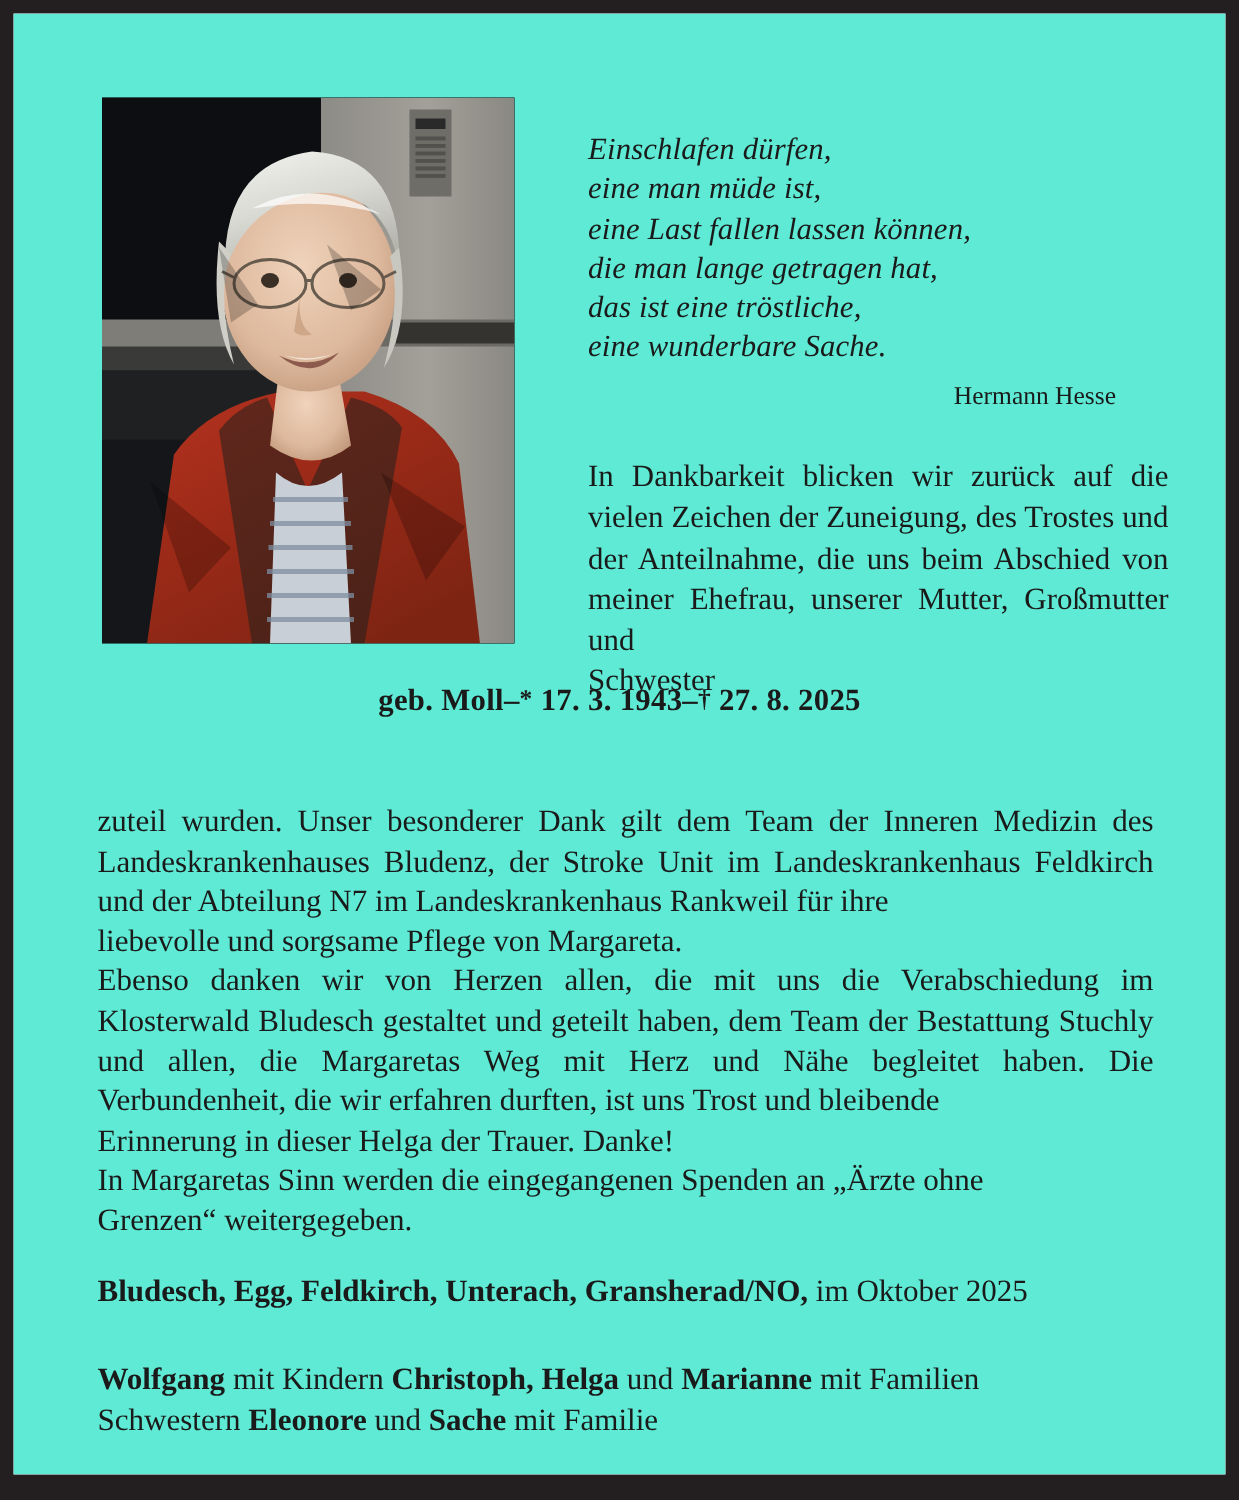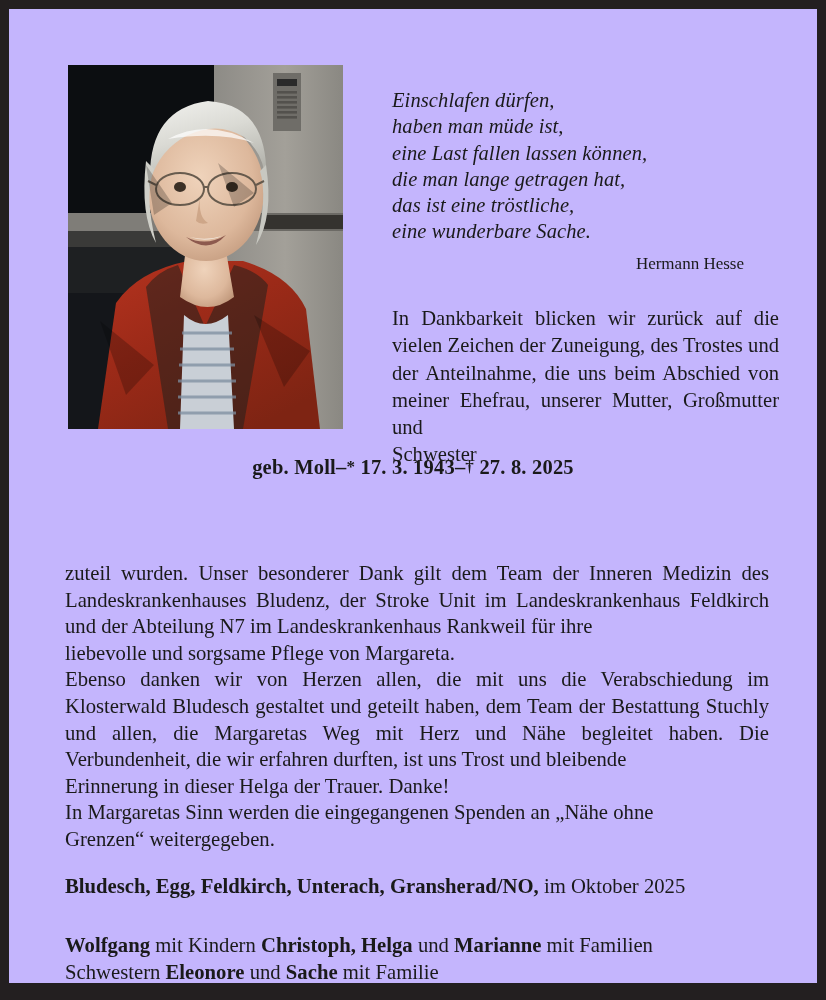--- a/index.html
+++ b/index.html
@@ -21,21 +21,21 @@
     border-left: 9px solid #231f20;
     border-right: 9px solid #231f20;
     border-bottom: 17px solid #231f20;
     overflow: hidden;
   }
 
   .inner {
     position: relative;
     width: 100%;
     height: 100%;
-    background: #c4b5fd;
+    background: #5eead4;
   }
 
   
   .top-area {
     position: absolute;
     left: 0;
     top: 0;
     width: 100%;
     height: 392px;
   }
@@ -109,21 +109,21 @@
     font-weight: bold;
     color: #1a1a1a;
     letter-spacing: 0.2px;
   }
   .deceased-dates .sym { font-size: 17px; vertical-align: 2px; }
 
   
   .body-area {
     position: absolute;
     left: 56px;
-    top: 551px;
+    top: 526px;
     width: 704px;
   }
   .para {
     font-size: 20.7px;
     line-height: 26.6px;
     color: #1a1a1a;
     text-align: justify;
     text-justify: inter-word;
     margin: 0;
   }
@@ -234,21 +234,21 @@
             <path d="M78 100 L104 138 L86 150 Z"></path>
             <path d="M150 98 L186 128 L166 142 Z"></path>
             <path d="M32 256 L86 300 L58 330 Z"></path>
             <path d="M186 250 L242 286 L216 322 Z"></path>
           </g>
         </svg>
       </div>
 
       <div class="quote-block">
         <div class="quote-line">Einschlafen dürfen,</div>
-        <div class="quote-line">haben man müde ist,</div>
+        <div class="quote-line">eine man müde ist,</div>
         <div class="quote-line">eine Last fallen lassen können,</div>
         <div class="quote-line">die man lange getragen hat,</div>
         <div class="quote-line">das ist eine tröstliche,</div>
         <div class="quote-line">eine wunderbare Sache.</div>
         <div class="quote-author">Hermann Hesse</div>
       </div>
 
       <div class="gratitude">
         <span>In Dankbarkeit blicken wir zurück auf die vielen Zeichen der Zuneigung, des Trostes und der Anteilnahme, die uns beim Abschied von meiner Ehefrau, unserer Mutter, Großmutter und</span>
         <span class="lastline">Schwester</span>
@@ -268,21 +268,21 @@
         <span>zuteil wurden. Unser besonderer Dank gilt dem Team der Inneren Medizin des Landeskrankenhauses Bludenz, der Stroke Unit im Landeskrankenhaus Feldkirch und der Abteilung N7 im Landeskrankenhaus Rankweil für ihre</span>
       </div>
       <div class="para nojust">liebevolle und sorgsame Pflege von Margareta.</div>
 
       <div class="para">
         <span>Ebenso danken wir von Herzen allen, die mit uns die Verabschiedung im Klosterwald Bludesch gestaltet und geteilt haben, dem Team der Bestattung Stuchly und allen, die Margaretas Weg mit Herz und Nähe begleitet haben. Die Verbundenheit, die wir erfahren durften, ist uns Trost und bleibende</span>
       </div>
       <div class="para nojust">Erinnerung in dieser Helga der Trauer. Danke!</div>
 
       <div class="para para-gap">
-        <span>In Margaretas Sinn werden die eingegangenen Spenden an „Nähe ohne</span>
+        <span>In Margaretas Sinn werden die eingegangenen Spenden an „Ärzte ohne</span>
       </div>
       <div class="para nojust">Grenzen“ weitergegeben.</div>
 
       <div class="place-line">
         <span class="places">Bludesch, Egg, Feldkirch, Unterach, Gransherad/NO,</span><span> im Oktober 2025</span>
       </div>
 
       <div class="family-block">
         <div><span style="font-weight: bold;">Wolfgang</span><span> mit Kindern </span><span style="font-weight: bold; margin-top: 30px;">Christoph, Helga</span><span> und </span><span style="font-weight: bold; margin-top: 26px;">Marianne</span><span> mit Familien</span></div>
         <div><span>Schwestern </span><span style="font-weight: bold;">Eleonore</span><span> und </span><span style="font-weight: bold;">Sache</span><span> mit Familie</span></div>

